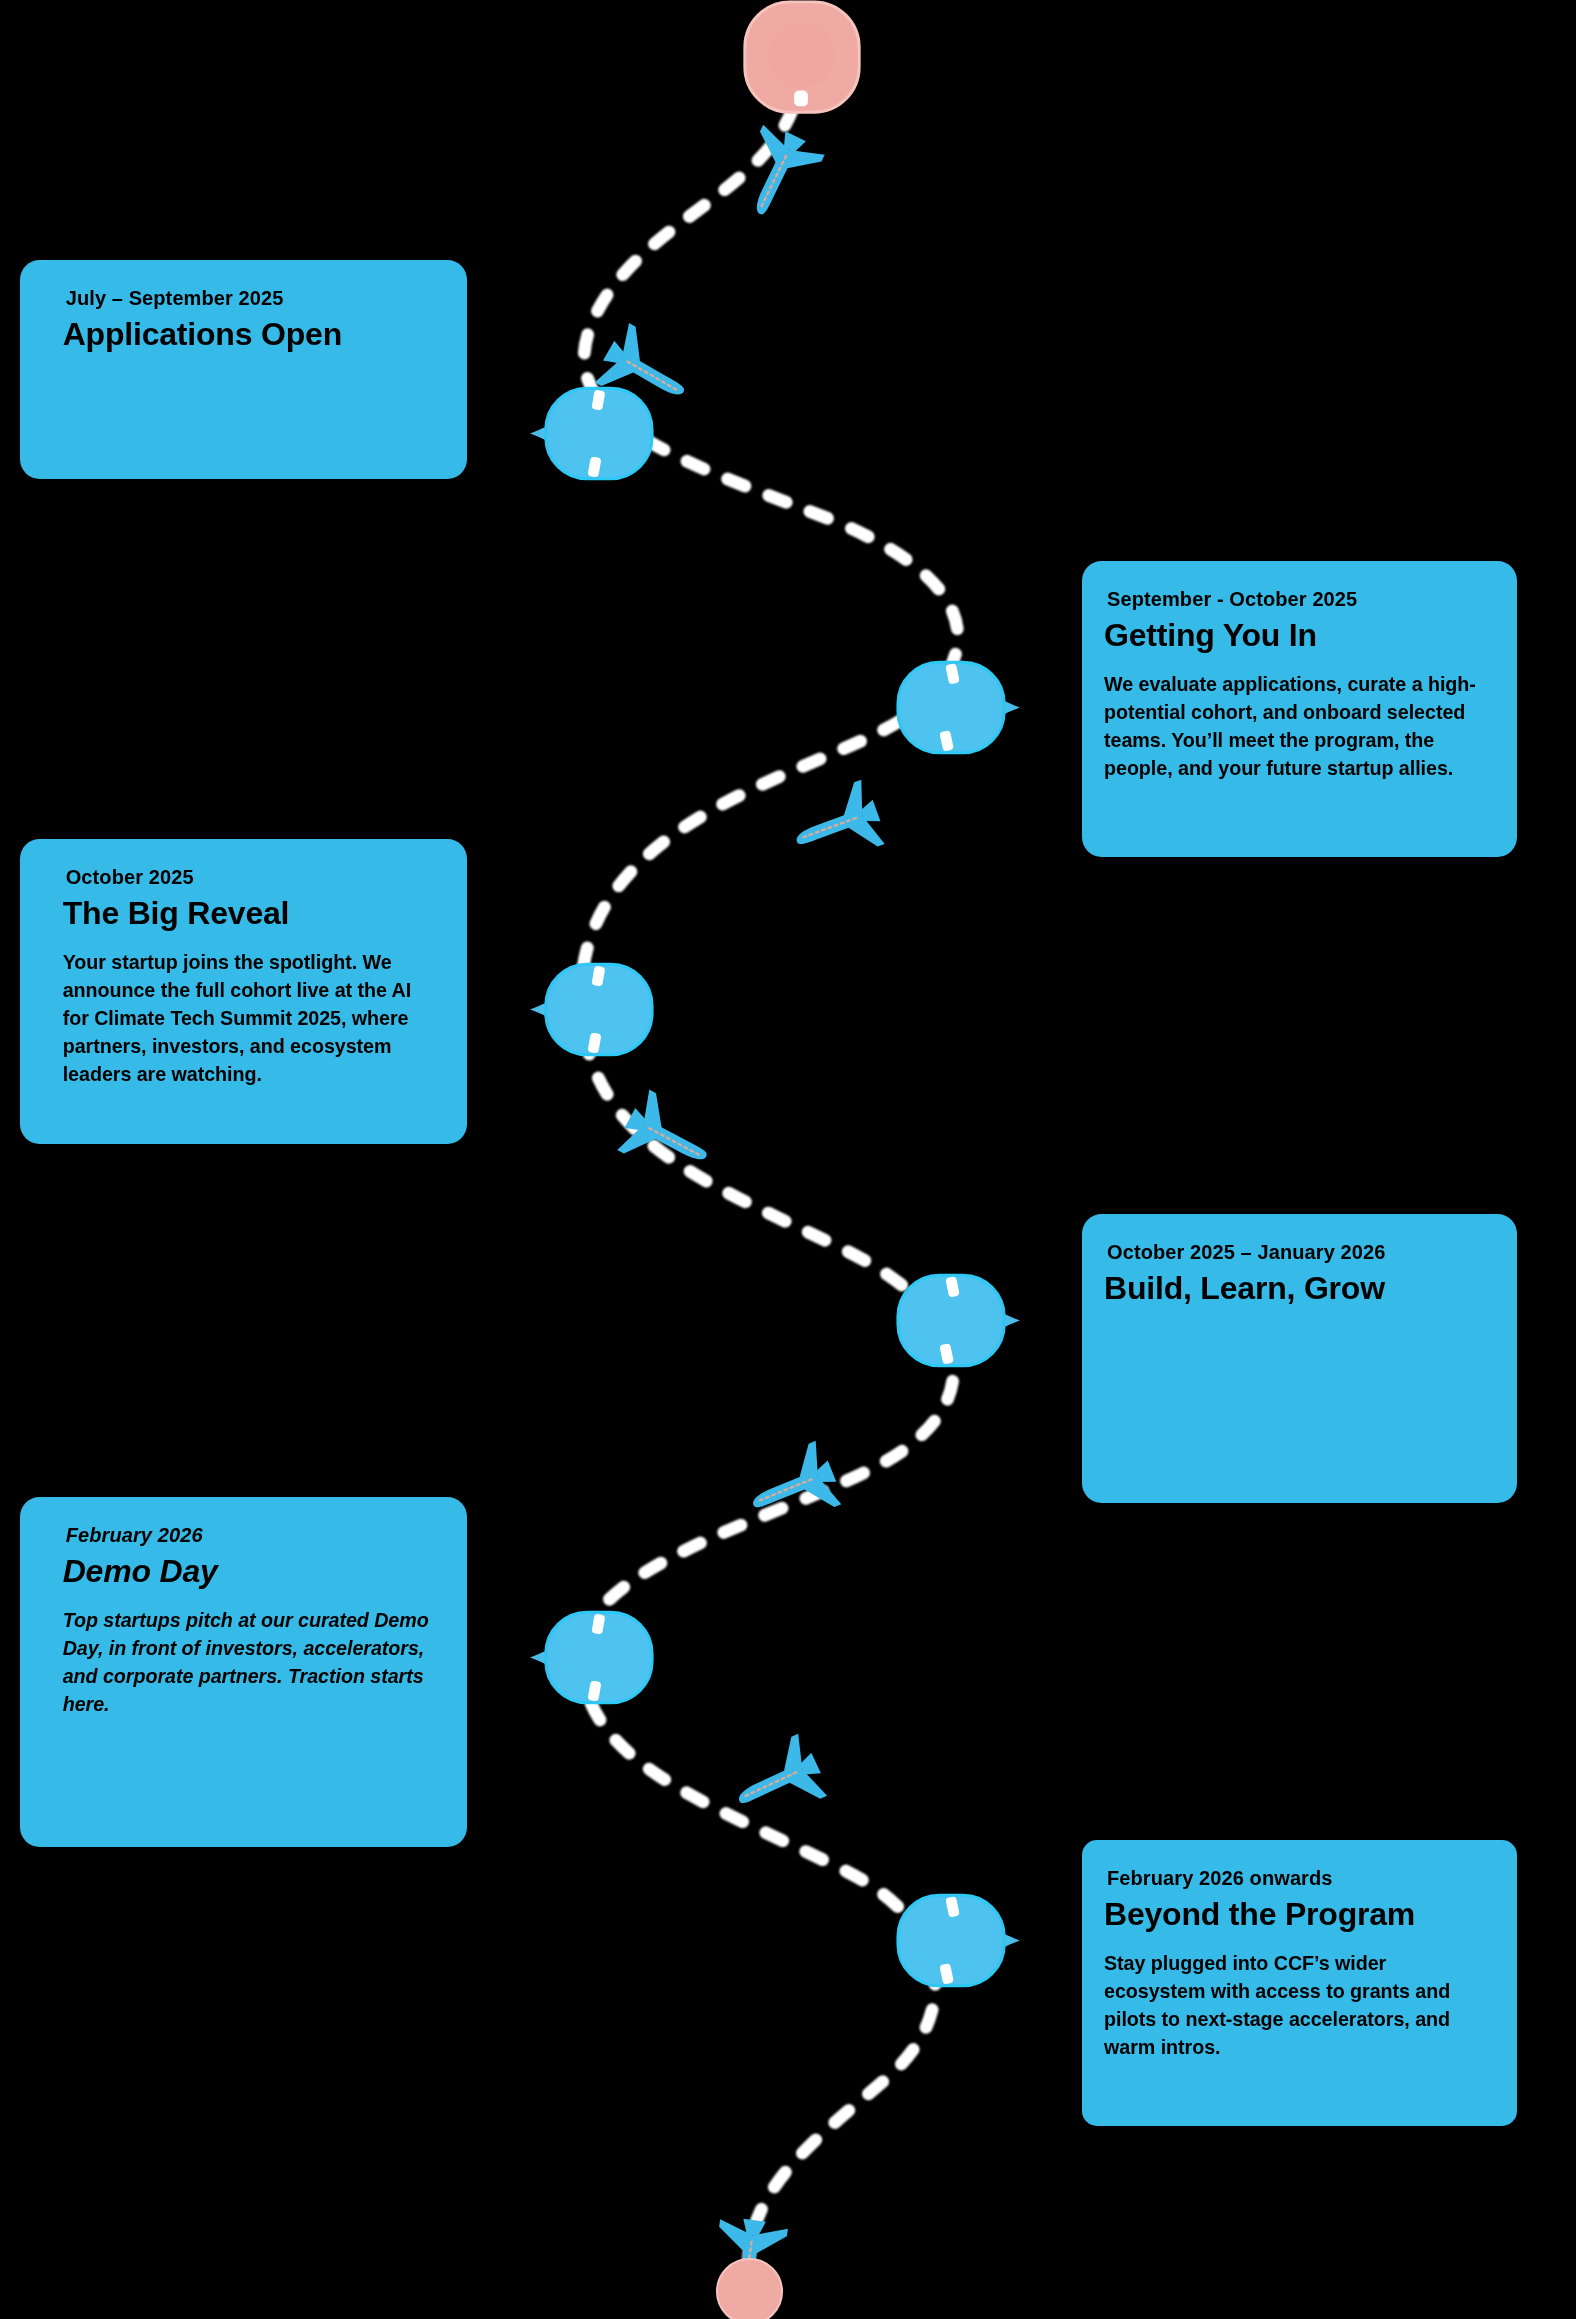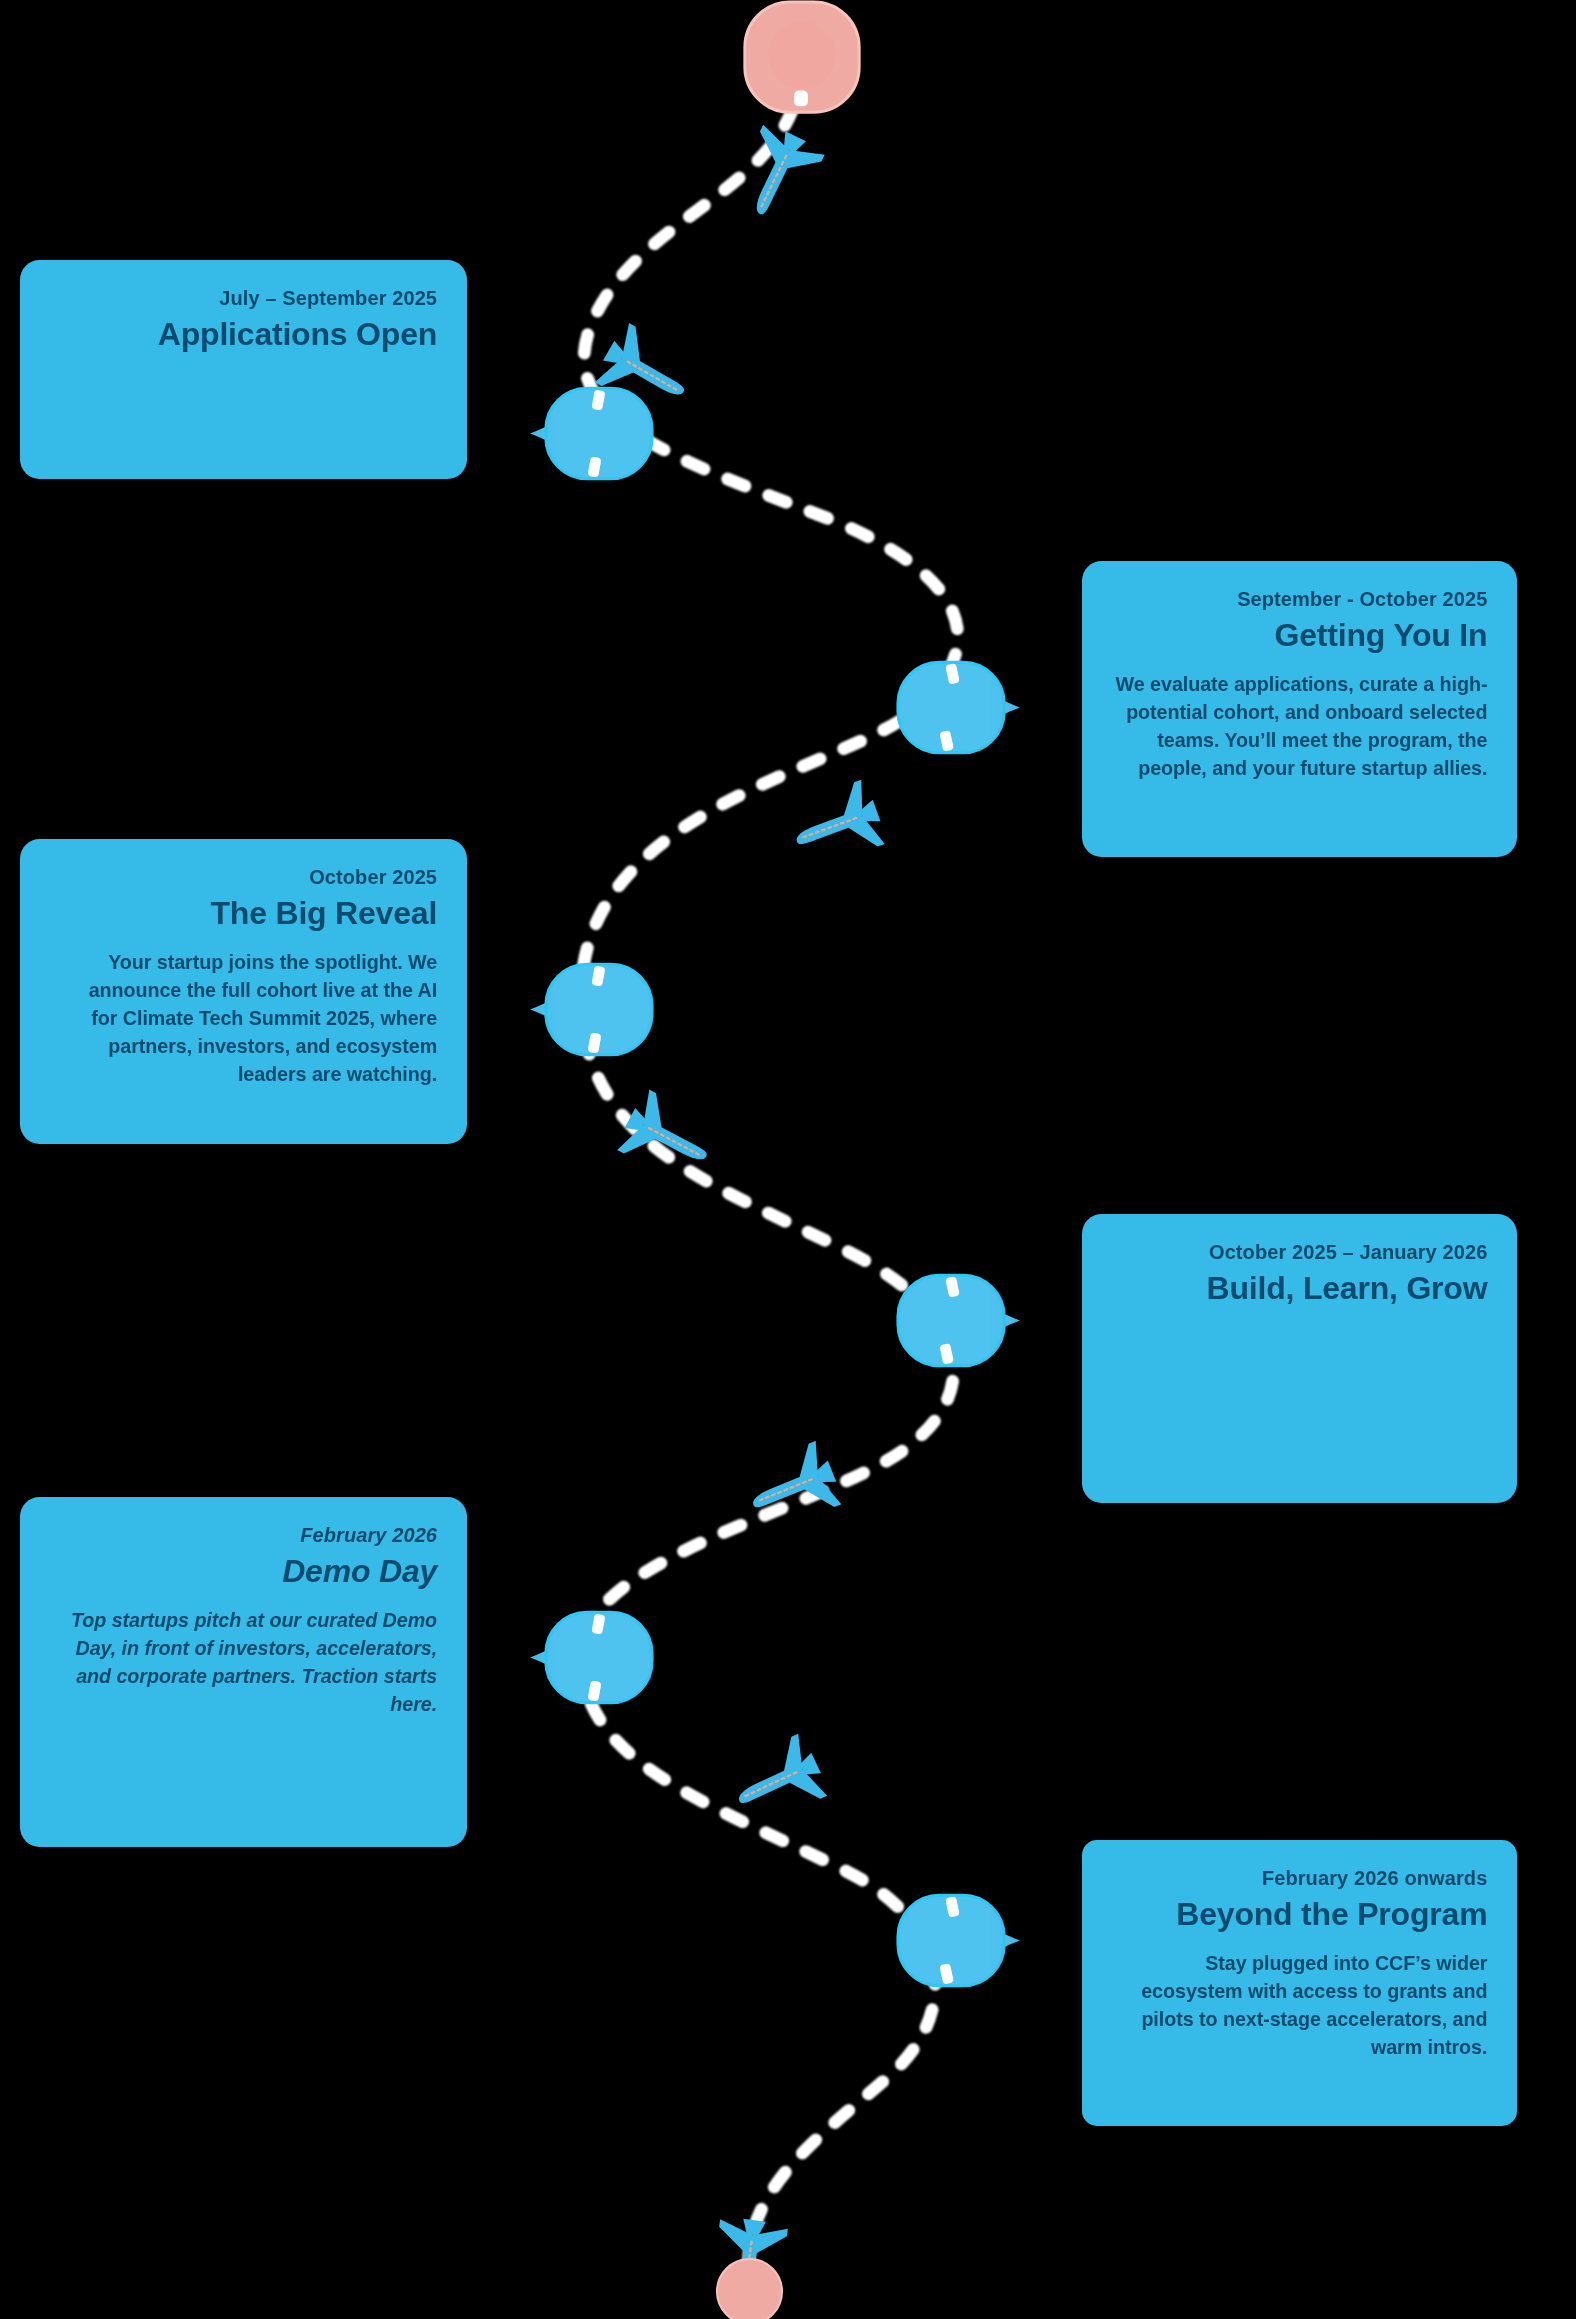--- a/index.html
+++ b/index.html
@@ -35,26 +35,25 @@
     z-index: 1;
     pointer-events: none;
   }
 
   
   .card {
     position: absolute;
     z-index: 3;
     border-radius: 19.7px;
     padding: 25.6px 29.6px 29.6px 43px;
-    color: #0c4a6e;
+    color: #000000;
     box-shadow:
       0 0 0 1px rgba(0,0,0,0.35),
       0 9.9px 33px 9.9px rgba(0,0,0,0.95),
       0 0 59px 21.7px rgba(0,0,0,0.85);
-    text-align: right;
   }
 
   .card .c-date {
     font-size: 20px;
     font-weight: 700;
     line-height: 1.25;
     letter-spacing: 0.1px;
     margin-bottom: 5.9px;
     padding-left: 3px;
   }

